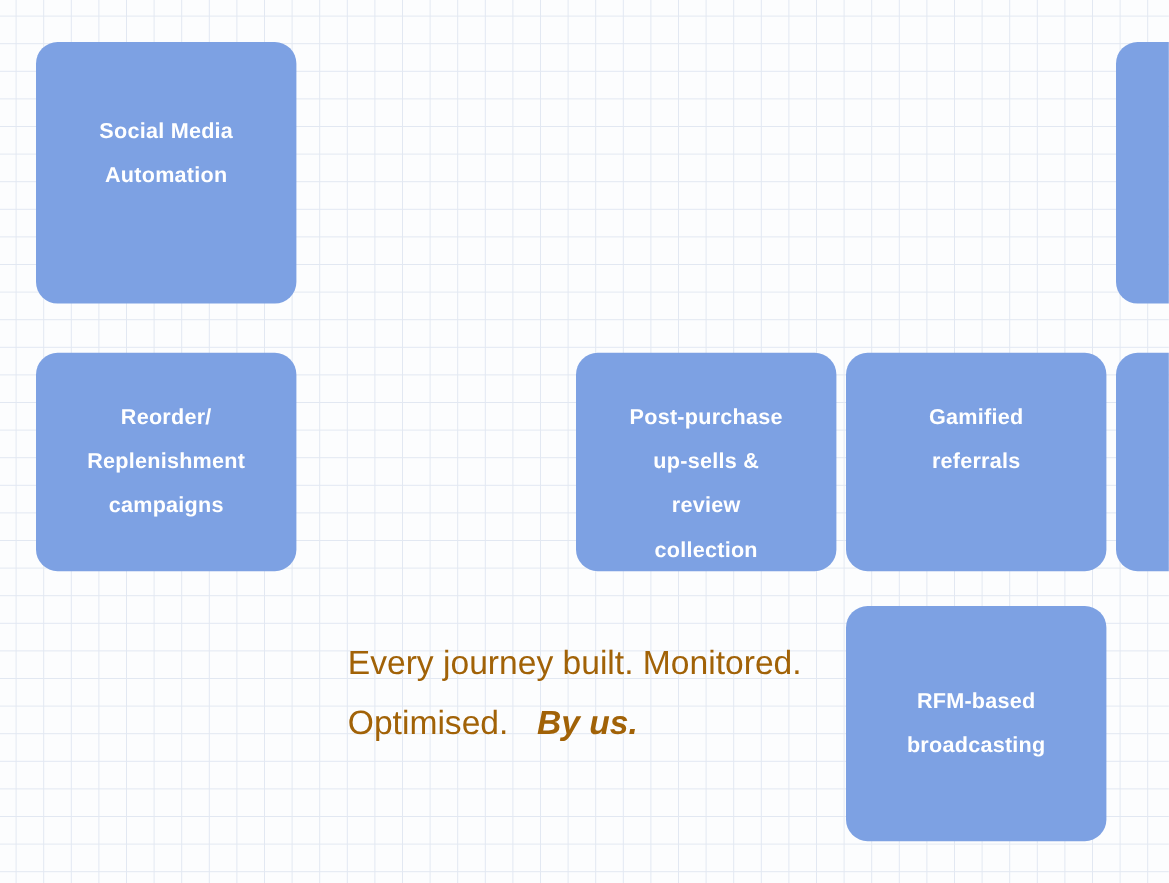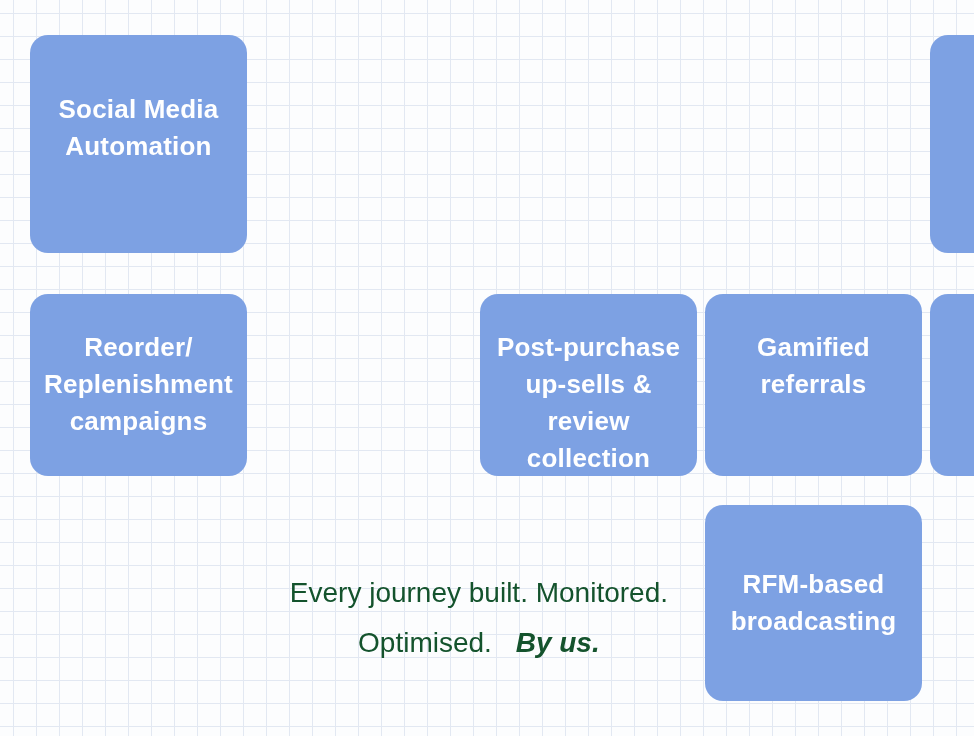--- a/index.html
+++ b/index.html
@@ -31,21 +31,21 @@
     row-gap: 5px;
   }
 
   .card {
     background: #7da1e3;
     border-radius: 18px;
     display: flex;
     justify-content: center;
     text-align: center;
     color: #ffffff;
-    font-size: 26px;
+    font-size: 18px;
     line-height: 37px;
     font-weight: 600;
     letter-spacing: 0.2px;
     box-sizing: border-box;
     padding: 15px 8px;
   }
   .card span {
     white-space: pre-line;
   }
   .card.row1 {
@@ -57,24 +57,24 @@
     padding-top: 35px;
     margin-top: 36px;
   }
   .card.row3 {
     align-items: center;
     margin-top: 24px;
   }
 
   .tagline {
     position: absolute;
-    top: 568px;
+    top: 528px;
     right: 306px;
-    text-align: center;
-    color: #14532d;
+    text-align: left;
+    color: #a16207;
     font-size: 28px;
     line-height: 50px;
     white-space: nowrap;
   }
   .tagline .emphasis {
     font-weight: bold;
     font-style: italic;
     margin-left: 16px;
   }
 </style>

